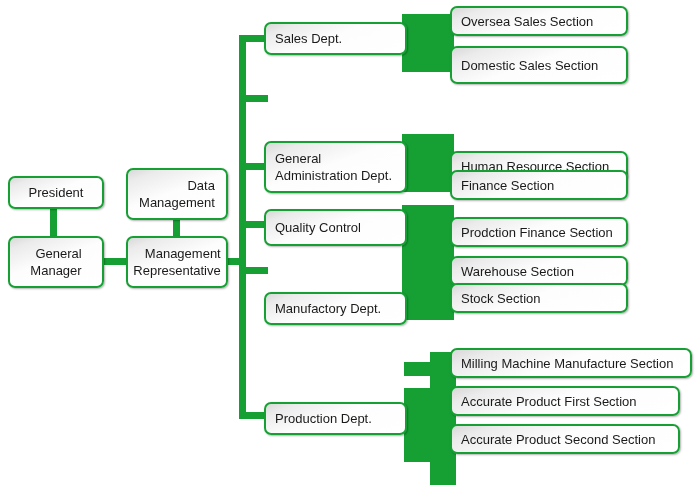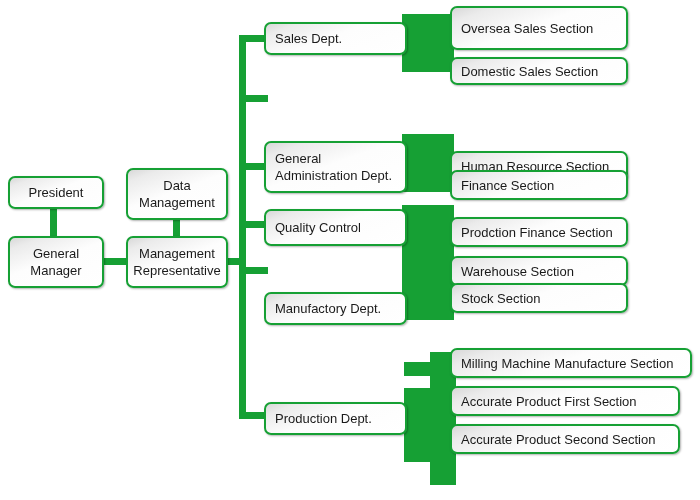--- a/index.html
+++ b/index.html
@@ -25,21 +25,21 @@
     color:#1a1a1a;
     font-size:13px;
     line-height:17px;
     display:flex;
     align-items:center;
     z-index:3;
     box-shadow:1px 1px 2px rgba(0,0,0,0.30);
     padding:0 9px;
     white-space:pre-line;
   }
-  .node.center{justify-content:center;text-align:center;}
+  .node.center{justify-content:center;text-align:right;}
   .node.left{justify-content:flex-start;text-align:left;}
 </style>
 </head>
 <body>
 
 <div id="chart">
 
   <div class="conn" style="left:50px;top:206px;width:7px;height:34px;"></div>
 
   <div class="conn" style="left:173px;top:218px;width:7px;height:22px;"></div>
@@ -86,23 +86,23 @@
 
   <div class="node left" style="left:264px;top:141px;width:143px;height:52px;">General
 Administration Dept.</div>
 
   <div class="node left" style="left:264px;top:209px;width:143px;height:37px;">Quality Control</div>
 
   <div class="node left" style="left:264px;top:255px;width:143px;height:33px;margin-top:37px;">Manufactory Dept.</div>
 
   <div class="node left" style="left:264px;top:402px;width:143px;height:33px;">Production Dept.</div>
 
-  <div class="node left" style="left:450px;top:6px;width:178px;height:44px;">Oversea Sales Section</div>
+  <div class="node left" style="left:450px;top:6px;width:178px;height:30px;">Oversea Sales Section</div>
 
-  <div class="node left" style="left:450px;top:57px;width:178px;height:28px;">Domestic Sales Section</div>
+  <div class="node left" style="left:450px;top:46px;width:178px;height:38px;">Domestic Sales Section</div>
 
   <div class="node left" style="left:450px;top:131px;width:178px;height:30px;margin-top:20px;">Human Resource Section</div>
 
   <div class="node left" style="left:450px;top:170px;width:178px;height:30px;text-align:right;">Finance Section</div>
 
   <div class="node left" style="left:450px;top:217px;width:178px;height:30px;">Prodction Finance Section</div>
 
   <div class="node left" style="left:450px;top:256px;width:178px;height:30px;">Warehouse Section</div>
 
   <div class="node left" style="left:450px;top:283px;width:178px;height:30px;">Stock Section</div>

